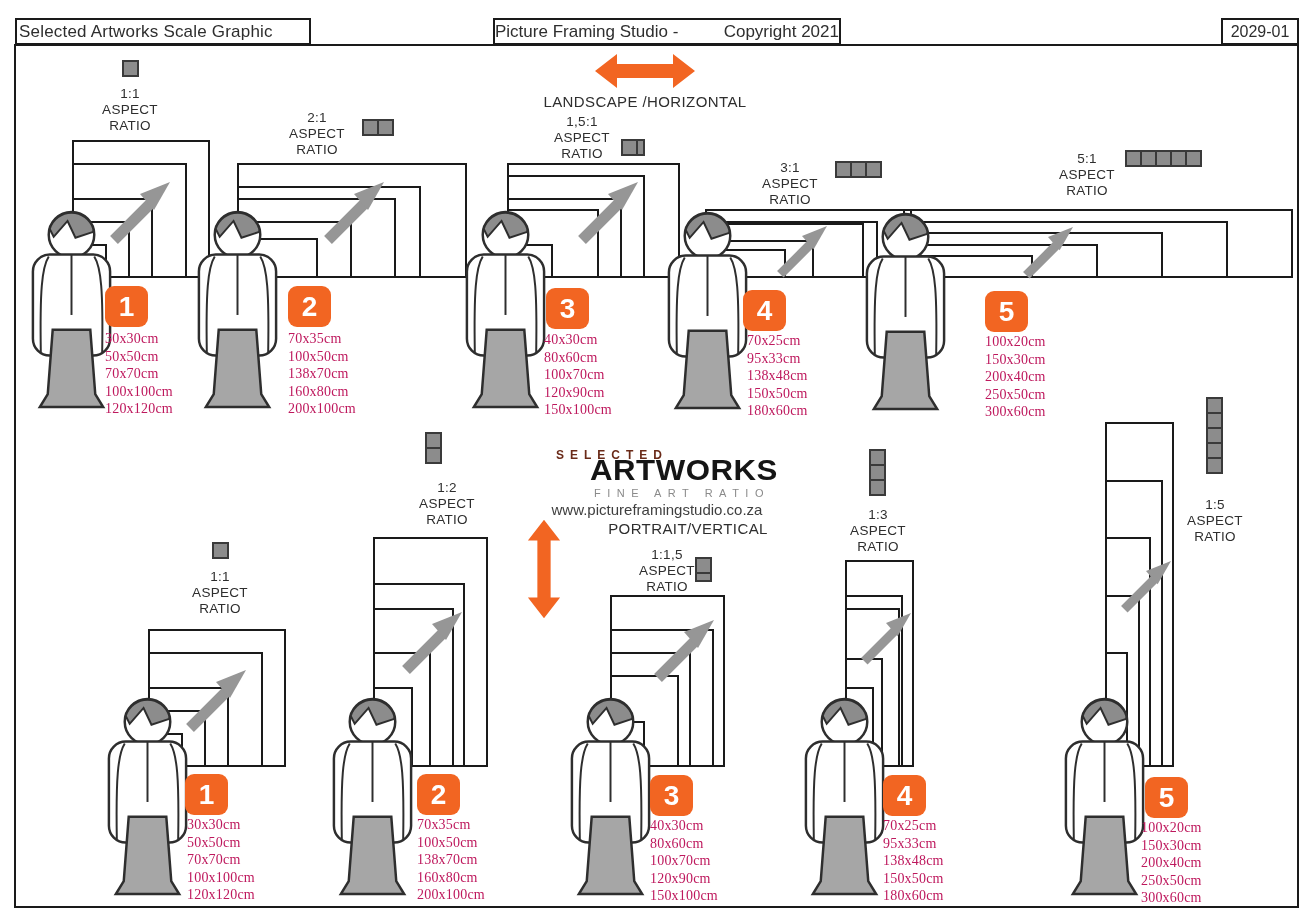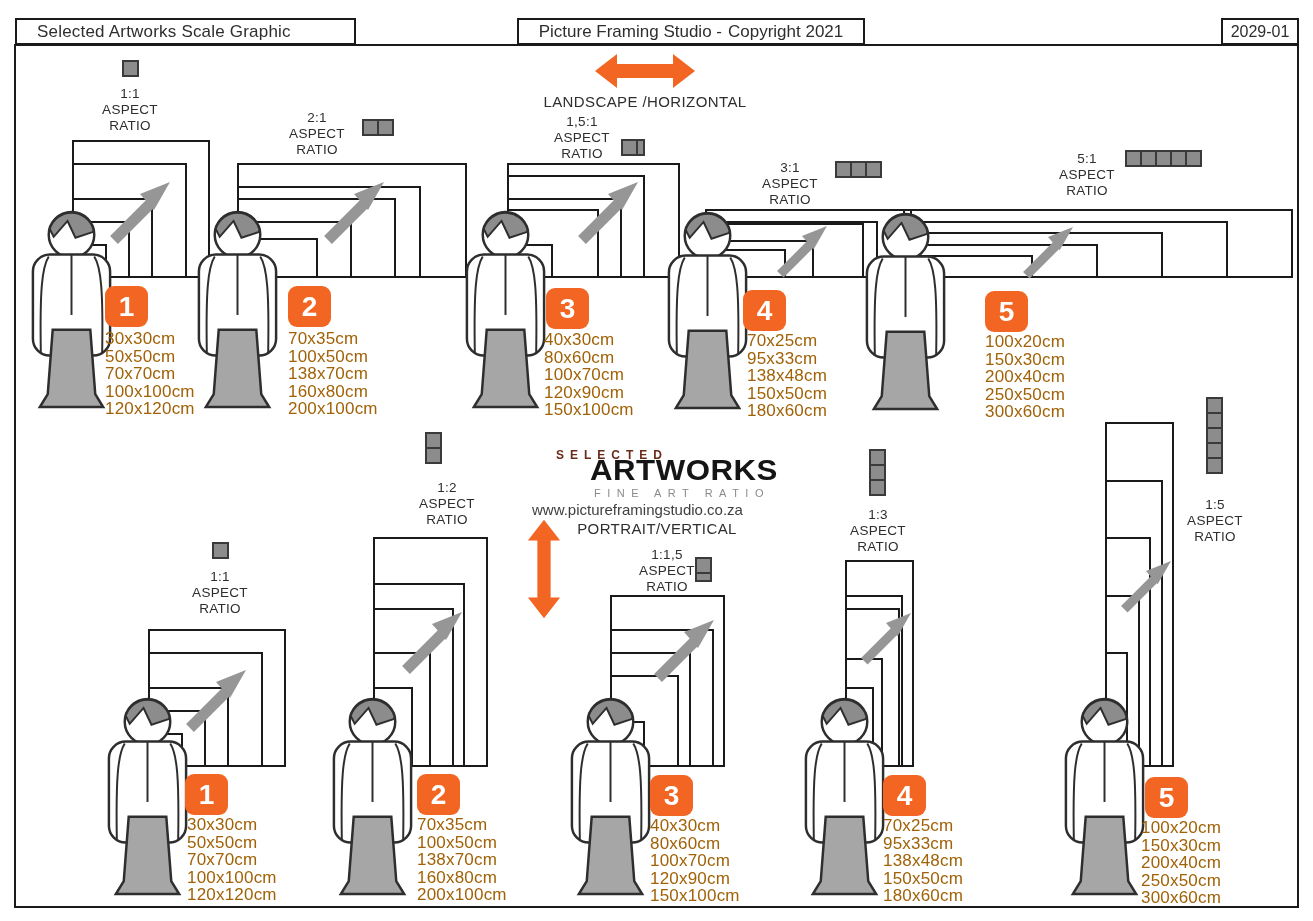--- a/index.html
+++ b/index.html
@@ -5,48 +5,48 @@
   html,body{margin:0;padding:0;background:#e8e8e8;}
   .page{
     position:relative;width:1313px;height:921px;background:#ffffff;
     font-family:"Liberation Sans",sans-serif;color:#2e2e2e;overflow:hidden;
   }
   .abs{position:absolute;}
   
   .sheet-border{left:14px;top:44px;width:1281px;height:860px;border:2px solid var(--line);}
   
   .hbox{border:2px solid var(--line);background:#fff;display:flex;align-items:center;box-sizing:border-box;height:27px;}
-  .hbox.left{left:15px;top:18px;width:341px;padding-left:20px;font-size:17px;letter-spacing:.2px;}
-  .hbox.center{left:517px;top:18px;width:348px;justify-content:center;gap:6px;}
+  .hbox.left{left:15px;top:18px;width:296px;padding-left:2px;font-size:17px;letter-spacing:.2px;}
+  .hbox.center{left:493px;top:18px;width:348px;justify-content:space-between;gap:6px;}
   .hbox.right{left:1221px;top:18px;width:78px;justify-content:center;font-size:16px;}
   .hc-main{font-size:17px;} .hc-sub{font-size:17px;}
   
   .ratio-text{width:110px;text-align:center;font-size:13.5px;line-height:16px;letter-spacing:.3px;color:#2e2e2e;}
   
   .ricon{display:flex;}
   .ricon.col{flex-direction:column;}
   .sq{width:17px;height:17px;background:var(--sqgray);border:2px solid #3a3a3a;box-sizing:border-box;}
   .ricon.row .sq + .sq{margin-left:-2px;}
   .ricon.col .sq + .sq{margin-top:-2px;}
   .sq.hw{width:9px;} .sq.hh{height:10px;}
   
   .frames{}
   .frame{position:absolute;left:0;bottom:0;border:2px solid var(--line);box-sizing:border-box;background:transparent;}
   
   .badge{width:43px;height:41px;border-radius:9px;background:var(--accent);color:#fff;
          font-size:28px;font-weight:bold;display:flex;align-items:center;justify-content:center;}
   
-  .sizes{font-size:17px;line-height:17.5px;color:#a16207;letter-spacing:.2px;white-space:nowrap;}
+  .sizes{font-size:14px;line-height:17.5px;color:#be185d;letter-spacing:.2px;white-space:nowrap;font-family:Liberation Serif, serif;}
   
   .orient-label{width:250px;text-align:center;font-size:15px;letter-spacing:.4px;color:#2e2e2e;}
   
   .logo-selected{font-size:12px;font-weight:bold;letter-spacing:6px;color:#6a2a18;text-align:right;}
   .logo-artworks{font-size:30px;font-weight:800;letter-spacing:.5px;color:#151515;transform:scaleX(1.04);transform-origin:left;}
   .logo-tagline{font-size:11px;letter-spacing:6.5px;color:#8a8a8a;}
-  .logo-site{width:250px;font-size:15px;color:#3f3f3f;}
+  .logo-site{width:250px;text-align:center;font-size:15px;color:#3f3f3f;}
   svg{display:block;}
 </style>
 </head>
 <body>
 
 <svg width="0" height="0" style="position:absolute">
   <defs>
     <g id="person-sym">
       <circle cx="48" cy="27" r="23" style="fill:#ffffff;stroke:#2e2e2e;stroke-width:2.5"></circle>
       <path d="M26,21 A23,23 0 0 1 70,21 L70,24 L52,30 L44,13 L30,29 Z" style="fill:var(--sqgray);stroke:#2e2e2e;stroke-width:2"></path>
@@ -238,21 +238,21 @@
     <div>150x30cm</div>
     <div>200x40cm</div>
     <div>250x50cm</div>
     <div>300x60cm</div>
   </div>
 
   <div class="abs logo-selected" style="left:556px;top:448px">SELECTED</div>
   <div class="abs logo-artworks" style="left:590px;top:453px">ARTWORKS</div>
   <div class="abs logo-tagline" style="left:594px;top:487px">FINE ART RATIO</div>
   <div class="abs logo-site" style="left:532px;top:501px">www.pictureframingstudio.co.za</div>
-  <div class="abs orient-label" style="left:532px;top:520px">PORTRAIT/VERTICAL</div>
+  <div class="abs orient-label" style="left:563px;top:520px">PORTRAIT/VERTICAL</div>
   <svg class="abs" style="left:526px;top:517px" width="36" height="104" viewBox="0 0 38 104">
     <polygon points="19,0 36,22 26,22 26,82 36,82 19,104 2,82 12,82 12,22 2,22" style="fill:var(--accent)"></polygon>
   </svg>
 
   <div class="abs ricon row" style="left:212px;top:542px">
       <i class="sq"></i>
     </div>
   <div class="abs ratio-text" style="left:165px;top:569px">
     <div>1:1</div>
     <div>ASPECT</div>

